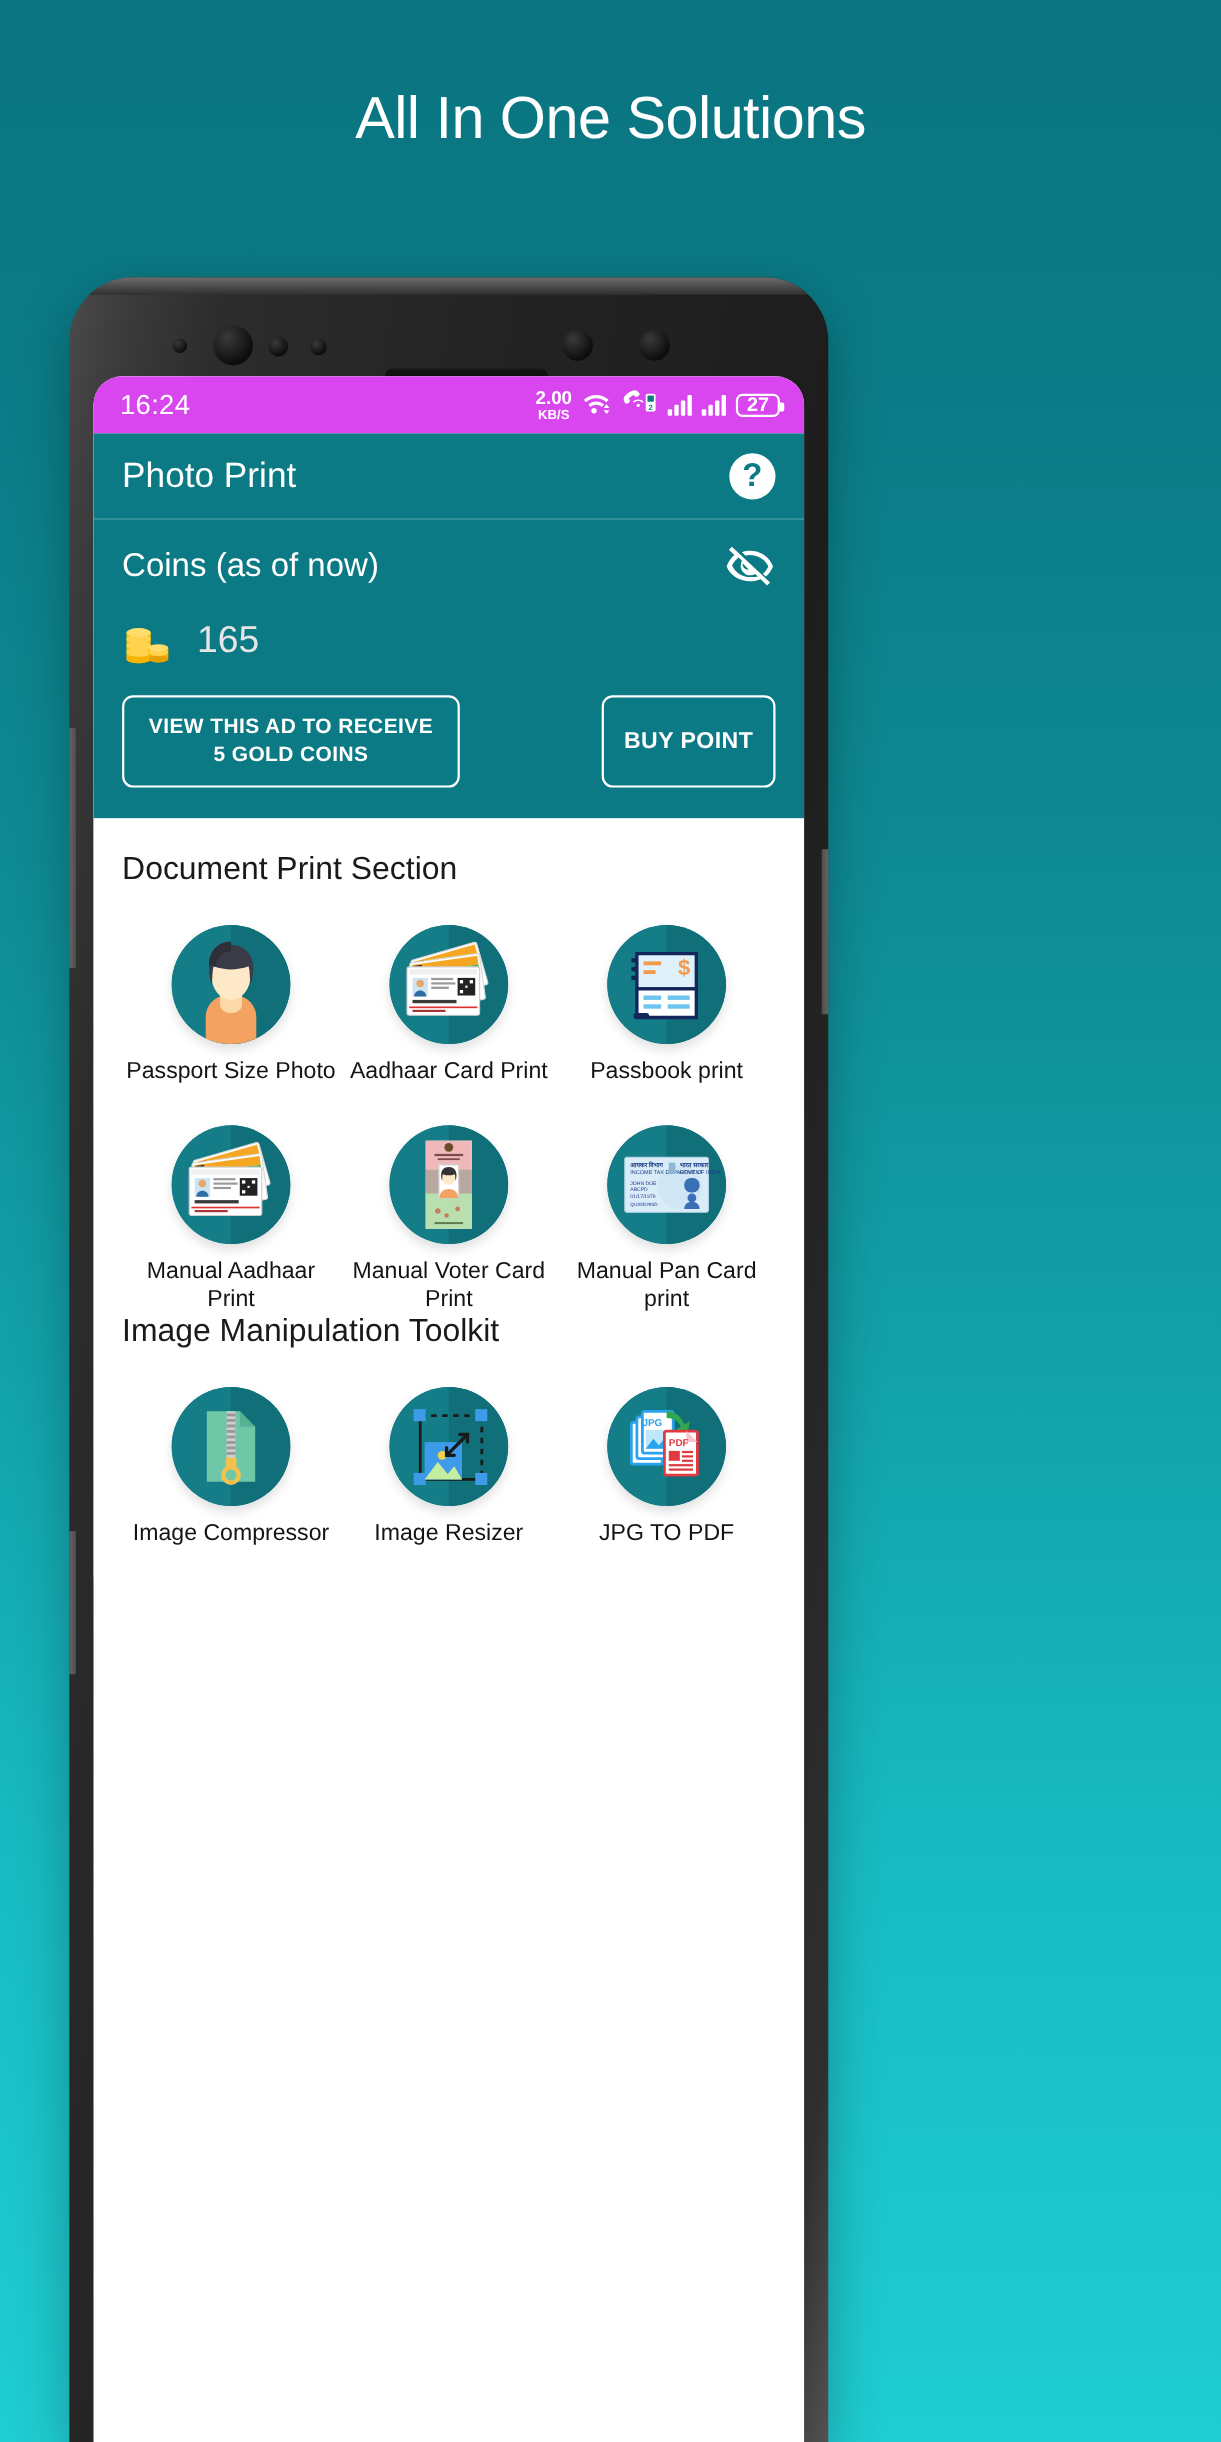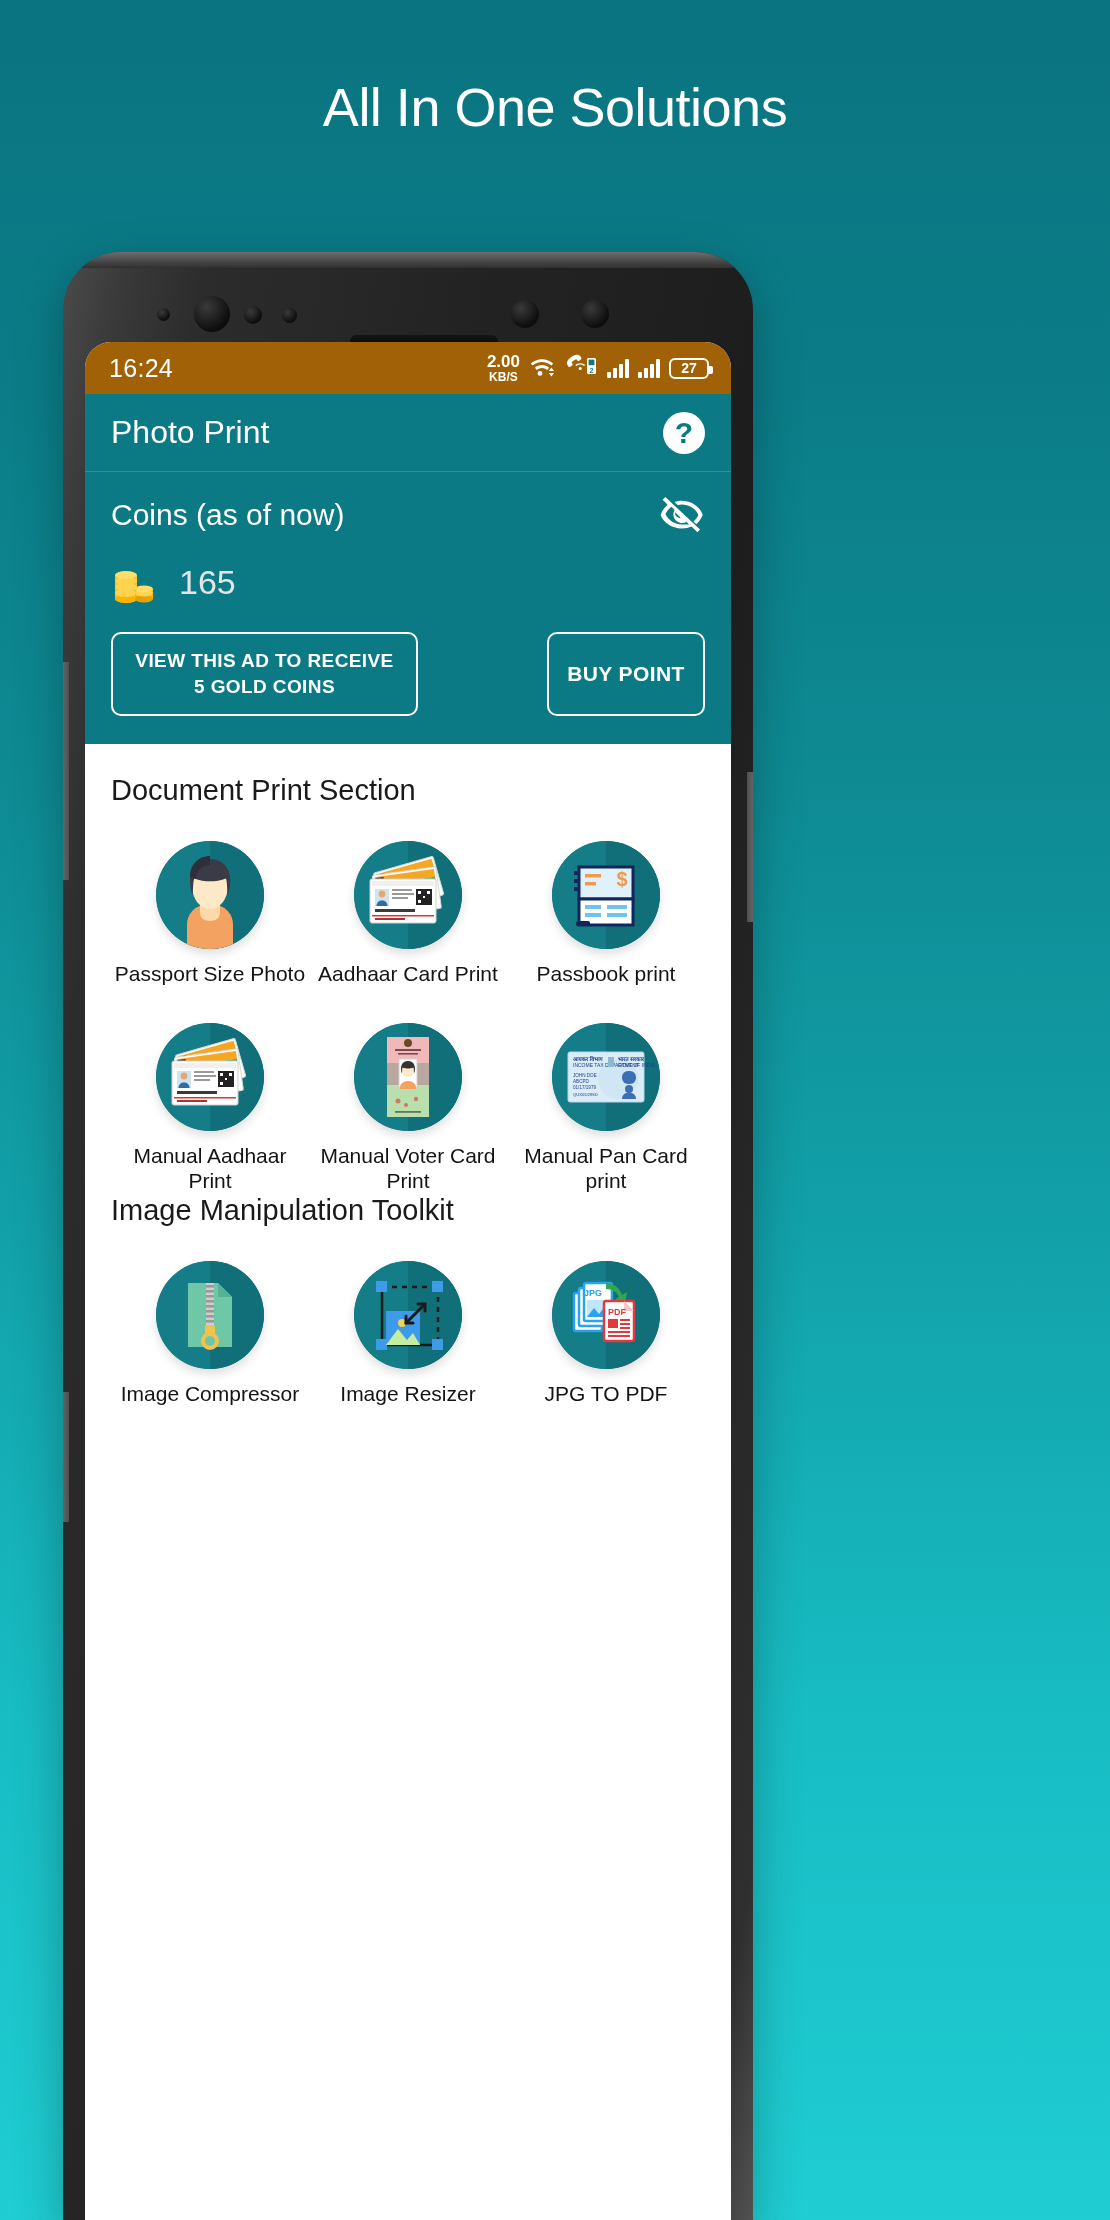--- a/index.html
+++ b/index.html
@@ -76,21 +76,21 @@
     position: absolute;
     left: 22px; top: 90px;
     width: 646px; height: 1878px;
     background: #ffffff;
     border-radius: 26px 26px 0 0;
     overflow: hidden;
   }
 
   
   .statusbar {
-    height: 52px; background: #a16207;
+    height: 52px; background: #d946ef;
     display: flex; align-items: center;
     padding: 0 22px 0 24px;
     color: #ffffff;
   }
   .clock { font-size: 25px; font-weight: 400; letter-spacing: 0.3px; }
   .sb-right { margin-left:auto; display:flex; align-items:center; gap: 9px; }
   .net-speed { text-align: center; line-height: 1; }
   .net-speed .v { font-size: 17px; font-weight: 700; display:block; }
   .net-speed .u { font-size: 12px; font-weight: 700; display:block; margin-top:1px; }
   .bars { display:flex; align-items:flex-end; gap: 2px; height: 20px; }
@@ -100,21 +100,21 @@
   .bars i:nth-child(3){height:14px}
   .bars i:nth-child(4){height:19px}
   .battery {
     width: 40px; height: 21px; border: 2px solid #fff; border-radius: 6px;
     display:flex; align-items:center; justify-content:center; position:relative;
   }
   .battery::after {
     content:""; position:absolute; right:-6px; top:6px; width:4px; height:8px;
     background:#fff; border-radius:0 2px 2px 0;
   }
-  .battery span { font-size: 14px; font-weight:700; }
+  .battery span { font-size: 18px; font-weight:700; }
 
   
   .appbar {
     background: #0b7a85; height: 78px;
     display:flex; align-items:center; padding: 0 26px 0 26px;
     border-bottom: 1px solid rgba(255,255,255,0.16);
   }
   .app-title { color:#fff; font-size: 32px; font-weight: 400; }
   .help-icon {
     margin-left:auto; width: 42px; height: 42px; border-radius:50%;

